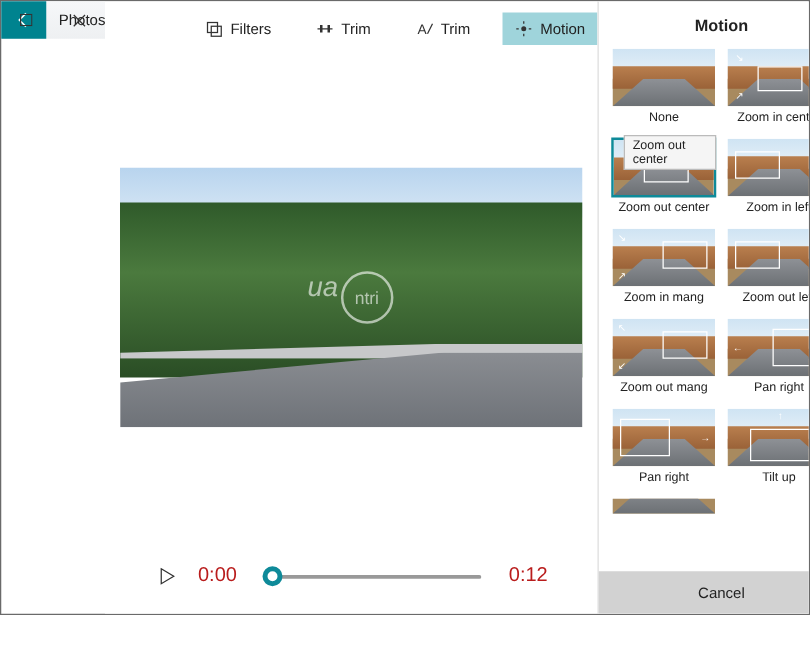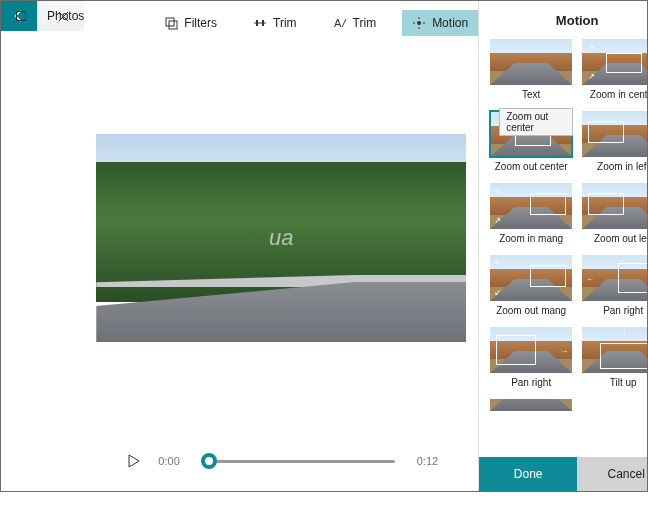--- a/index.html
+++ b/index.html
@@ -20,21 +20,21 @@
   .preview-wrap { flex: 1; display: flex; align-items: center; justify-content: center; }
   .preview { width: 370px; height: 208px; position: relative; overflow: hidden; }
   .preview .sky { position: absolute; left:0; top:0; right:0; height: 40px; background: linear-gradient(#b8d4ee,#d7e7f5); }
   .preview .trees { position: absolute; left:0; top:28px; right:0; height:140px; background: linear-gradient(#2f5a2a,#4b7a3e 40%,#2a4d25); }
   .preview .road { position: absolute; left:0; right:0; bottom:0; height:60px; background: linear-gradient(#8a8d92,#6e7278); clip-path: polygon(0 40%, 70% 0, 100% 0, 100% 100%, 0 100%); }
   .preview .curb { position:absolute; left:0; right:0; bottom:55px; height:12px; background:#c7c8ca; clip-path: polygon(0 60%, 70% 0, 100% 0, 100% 100%, 0 100%); }
   .watermark { position:absolute; left:50%; top:50%; transform:translate(-50%,-50%); color:rgba(255,255,255,0.6); font-size:22px; font-style:italic; font-weight:300; display:flex; align-items:flex-start; gap:2px; }
   .watermark .circ { width:42px; height:42px; border:2px solid rgba(255,255,255,0.6); border-radius:50%; display:flex; align-items:center; justify-content:center; font-size:14px; font-style:normal; margin-right:2px; }
   .controls { height: 60px; display:flex; align-items:center; padding: 0 40px; gap:14px; }
   .play-btn { width:20px; display:flex; align-items:center; justify-content:center; }
-  .time { font-size:11px; color:#737373; }
+  .time { font-size:16px; color:#b91c1c; }
   .slider { flex:1; position:relative; height:20px; display:flex; align-items:center; margin: 0 8px; }
   .track { height:3px; background:#999; width:100%; border-radius:2px; }
   .thumb { position:absolute; left:4%; top:50%; transform:translate(-50%,-50%); width:16px; height:16px; border-radius:50%; background:#fff; border:4px solid #0e8a99; }
   .right { width: 198px; border-left:1px solid #ddd; display:flex; flex-direction:column; background:#fff; }
   .panel-title { text-align:center; font-size:13px; font-weight:600; padding:12px 0 10px; color:#222; }
   .grid { flex:1; overflow:hidden; padding:0 10px; }
   .row { display:flex; gap:8px; margin-bottom:4px; }
   .cell { flex:1; display:flex; flex-direction:column; align-items:center; }
   .thumbimg { width:84px; height:48px; position:relative; overflow:hidden; border:1px solid transparent; }
   .thumbimg.selected { border:2px solid #0e8a99; width:84px; height:48px; }
@@ -129,20 +129,21 @@
       </div>
 
       <div class="preview-wrap">
         <div class="preview">
           <div class="sky"></div>
           <div class="trees"></div>
           <div class="curb"></div>
           <div class="road"></div>
           <div class="watermark">
             <span>ua</span>
+            <span class="circ">ntri</span>
           </div>
         </div>
       </div>
 
       <div class="controls">
         <div class="play-btn">
           <svg width="12" height="14">
               <path d="M1 1 L11 7 L1 13 Z" fill="none" stroke="#333" stroke-width="1"></path>
             </svg>
         </div>
@@ -160,21 +161,21 @@
       <div class="grid">
 
         <div class="row">
           <div class="cell">
             <div class="thumbimg">
                 <div class="ti-sky"></div>
                 <div class="ti-ground"></div>
                 <div class="ti-rock"></div>
                 <div class="ti-road"></div>
               </div>
-            <div class="cap">Text</div>
+            <div class="cap">None</div>
           </div>
           <div class="cell">
             <div class="thumbimg">
                 <div class="ti-sky"></div>
                 <div class="ti-ground"></div>
                 <div class="ti-rock"></div>
                 <div class="ti-road"></div>
               <div class="frame" style="left:24px;top:14px;width:36px;height:20px"></div>
               <span class="arrow" style="left:6px;top:4px">↘</span>
               <span class="arrow" style="left:6px;bottom:4px">↗</span>
@@ -291,18 +292,17 @@
                 <div class="ti-sky"></div>
                 <div class="ti-ground"></div>
                 <div class="ti-road"></div>
               </div>
           </div>
           <div class="cell"></div>
         </div>
 
       </div>
       <div class="footer">
-        <div class="fbtn done">Done</div>
         <div class="fbtn cancel">Cancel</div>
       </div>
     </div>
   </div>
 </div>
 
 </body></html>

